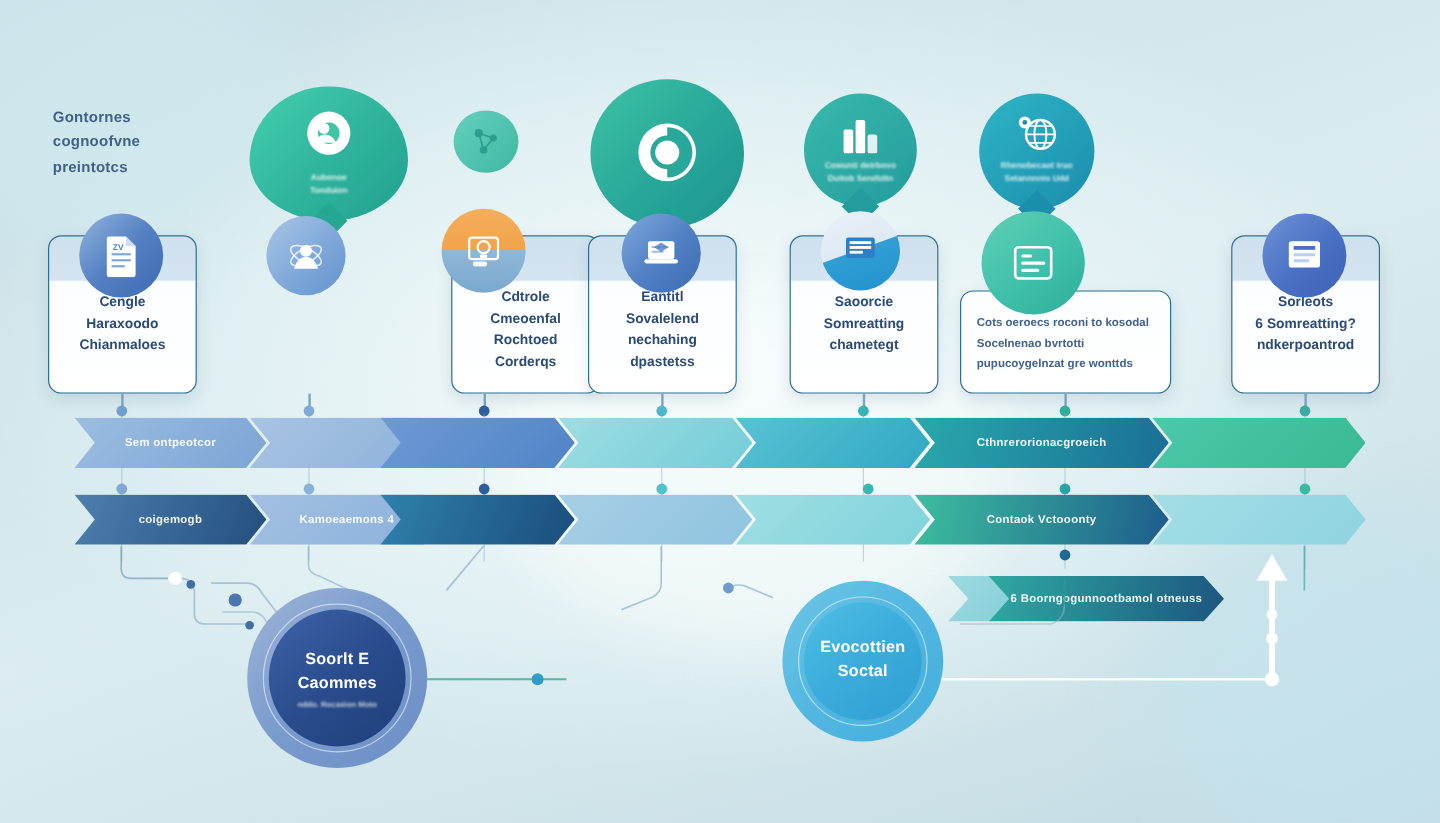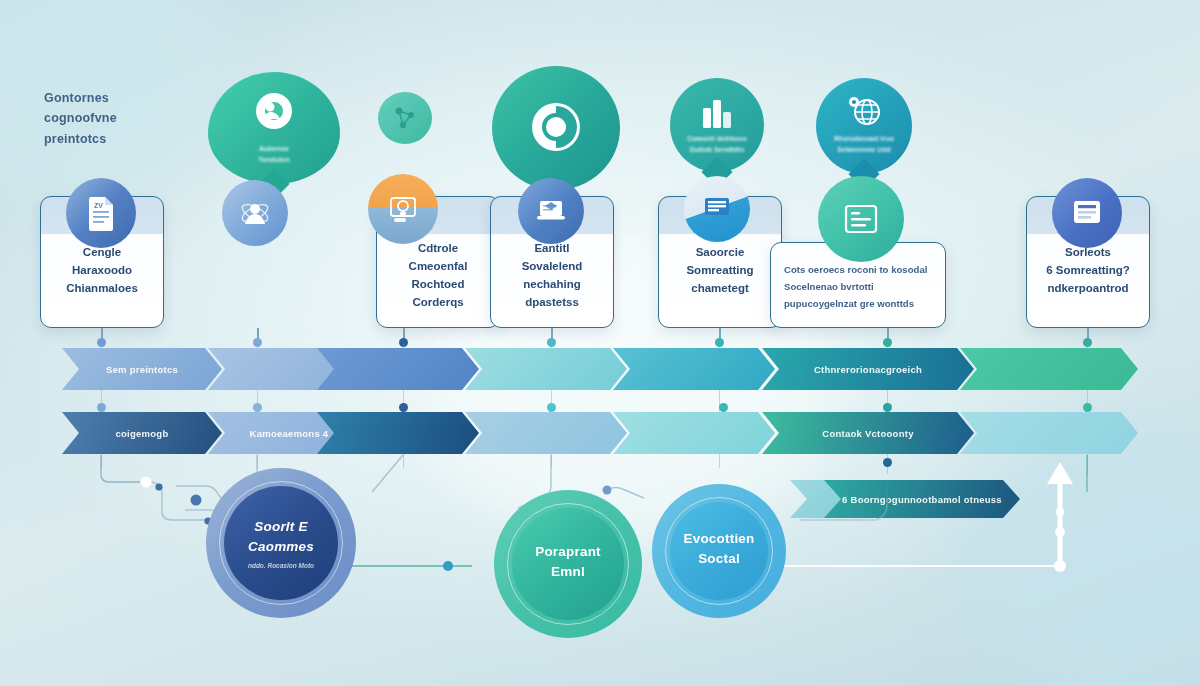--- a/index.html
+++ b/index.html
@@ -334,21 +334,21 @@
     <svg width="32" height="28" viewBox="0 0 32 28">
       <rect x="4" y="3" width="24" height="17" rx="2" fill="#2f7fc4"></rect>
       <rect x="7" y="6" width="18" height="2.4" fill="#ffffff"></rect>
       <rect x="7" y="10" width="18" height="2.4" fill="#ffffff"></rect>
       <rect x="7" y="14" width="11" height="2.4" fill="#ffffff"></rect>
     </svg>
   </div>
   <div class="card-stem" style="left:719px; top:328px; height:12px;"></div>
   <div class="card-dot" style="left:715px; top:338px; background:#36b4b0;"></div>
 
-  <div class="card wide" style="left:770px; top:242px; width:176px; height:86px; background:linear-gradient(180deg,#fdfeff 0%,#ffffff 100%);padding-left:23px;">
+  <div class="card wide" style="left:800px; top:242px; width:176px; height:86px; background:linear-gradient(180deg,#fdfeff 0%,#ffffff 100%);padding-left:23px;">
     <div class="ctext" style="top:18px;">
       <div>Cots oeroecs roconi to kosodal</div>
       <div>Socelnenao bvrtotti</div>
       <div>pupucoygelnzat gre wonttds</div>
     </div>
   </div>
   <div class="card-badge" style="left:818px; top:176px; width:86px; height:86px; background:linear-gradient(140deg,#5fd0b6 0%,#3fc0a9 55%,#2fae9c 100%);">
     <svg width="38" height="34" viewBox="0 0 38 34">
       <rect x="4" y="4" width="30" height="26" rx="3" fill="none" stroke="#ffffff" stroke-width="2.2"></rect>
       <rect x="9" y="10" width="9" height="2.6" rx="1.3" fill="#ffffff"></rect>
@@ -388,21 +388,21 @@
   <div class="card-dot" style="left:97px;  top:403px; background:#7fa8d4;"></div>
   <div class="card-dot" style="left:253px; top:403px; background:#88b2d8;"></div>
   <div class="card-dot" style="left:399px; top:403px; background:#2e5f9b;"></div>
   <div class="card-dot" style="left:547px; top:403px; background:#4ec3cf;"></div>
   <div class="card-dot" style="left:719px; top:403px; background:#3bb6b2;"></div>
   <div class="card-dot" style="left:883px; top:403px; background:#2aa2a6;"></div>
   <div class="card-dot" style="left:1083px;top:403px; background:#37b9a3;"></div>
 
   <div class="band band1" style="left:62px; top:348px; width:1076px;">
     <div class="chev" style="left:0px;   width:160px; background:linear-gradient(135deg,#9cbde0,#7ba5d6);">
-      <span>Sem preintotcs</span>
+      <span>Sem ontpeotcor</span>
       </div>
     <div class="chev" style="left:146px; width:160px; background:linear-gradient(135deg,#a8c4e3,#8db0da);">
       <span></span>
       </div>
     <div class="chev" style="left:255px; width:162px; background:linear-gradient(135deg,#6d9ad5,#5184c6);">
       <span></span>
       </div>
     <div class="chev" style="left:403px; width:162px; background:linear-gradient(135deg,#9ddde2,#74cdd8);">
       <span></span>
       </div>
@@ -477,41 +477,31 @@
     <path d="M887 504 Q887 516 876 520 L800 520" stroke="#8fb0c9" stroke-width="1.4" fill="none" opacity=".55"></path>
 
     <path d="M1060 566 L1060 478" stroke="#ffffff" stroke-width="5" fill="none" stroke-linecap="round"></path>
     <path d="M1060 462 L1073 484 L1047 484 Z" fill="#ffffff"></path>
     <circle cx="1060" cy="566" r="6" fill="#ffffff"></circle>
     <circle cx="1060" cy="532" r="5" fill="#ffffff"></circle>
     <circle cx="1060" cy="512" r="4.5" fill="#ffffff"></circle>
     <path d="M1087 455 L1087 492" stroke="#2f9a95" stroke-width="1.4" fill="none" opacity=".6"></path>
   </svg>
 
-  <div class="hub" style="left:206px; top:468px; width:150px; height:150px; background:linear-gradient(135deg,#9db4d8 0%,#7a9bcd 48%,#6b8ec7 100%);font-style:italic;">
+  <div class="hub" style="left:206px; top:490px; width:150px; height:150px; background:linear-gradient(135deg,#9db4d8 0%,#7a9bcd 48%,#6b8ec7 100%);">
     <div class="ring"></div>
     <div class="core" style="background:linear-gradient(140deg,#3d63a8 0%,#2a4c8c 52%,#1e3f79 100%);">
       <div class="htitle">
         <div>Soorlt E</div>
         <div>Caommes</div>
       </div>
       <div class="hsub">nddo. Rocasion Moto</div>
     </div>
   </div>
 
-  <div class="hub" style="left:494px; top:490px; width:148px; height:148px; background:linear-gradient(135deg,#61cfb8 0%,#47c2aa 48%,#39b9a2 100%);">
-    <div class="ring"></div>
-    <div class="core" style="background:linear-gradient(140deg,#4bcdb0 0%,#31b39d 52%,#22a291 100%);">
-      <div class="htitle">
-        <div>Poraprant</div>
-        <div>Emnl</div>
-      </div>
-      <div class="hsub"></div>
-    </div>
-  </div>
 
   <div class="hub" style="left:652px; top:484px; width:134px; height:134px; background:linear-gradient(135deg,#6ec6e6 0%,#52b7e1 48%,#45aedd 100%);">
     <div class="ring"></div>
     <div class="core" style="background:linear-gradient(140deg,#4ebee4 0%,#3aabda 52%,#2f9ed2 100%);">
       <div class="htitle">
         <div>Evocottien</div>
         <div>Soctal</div>
       </div>
       <div class="hsub"></div>
     </div>

